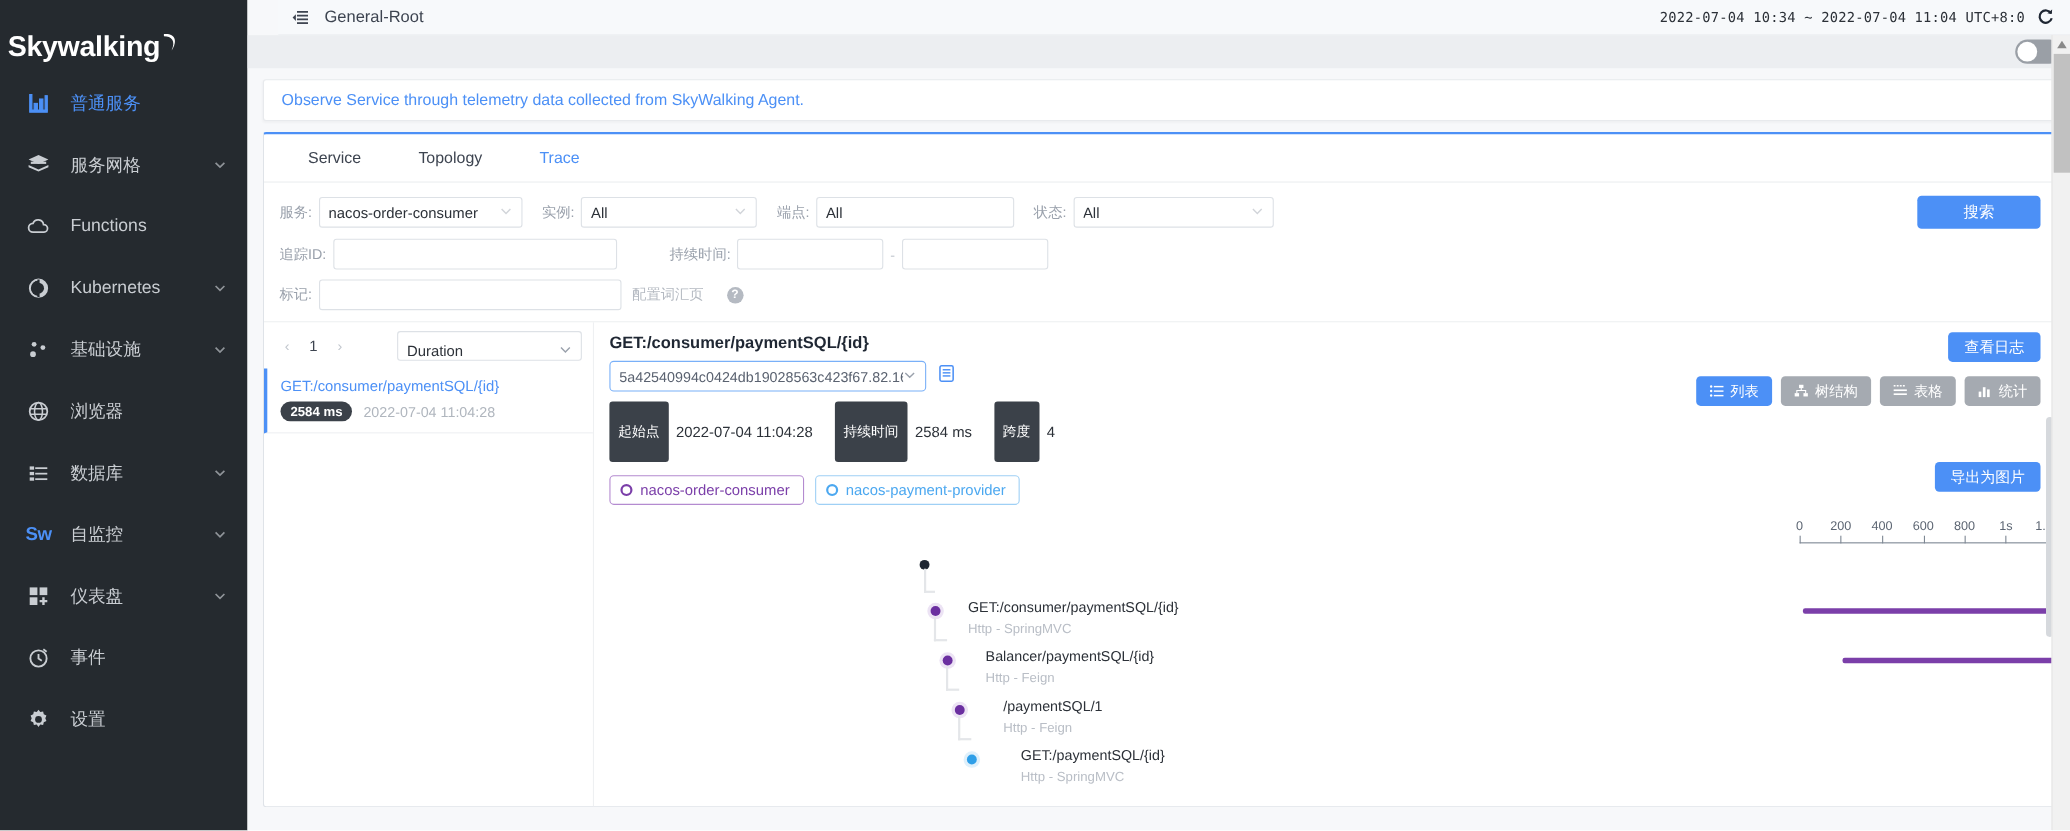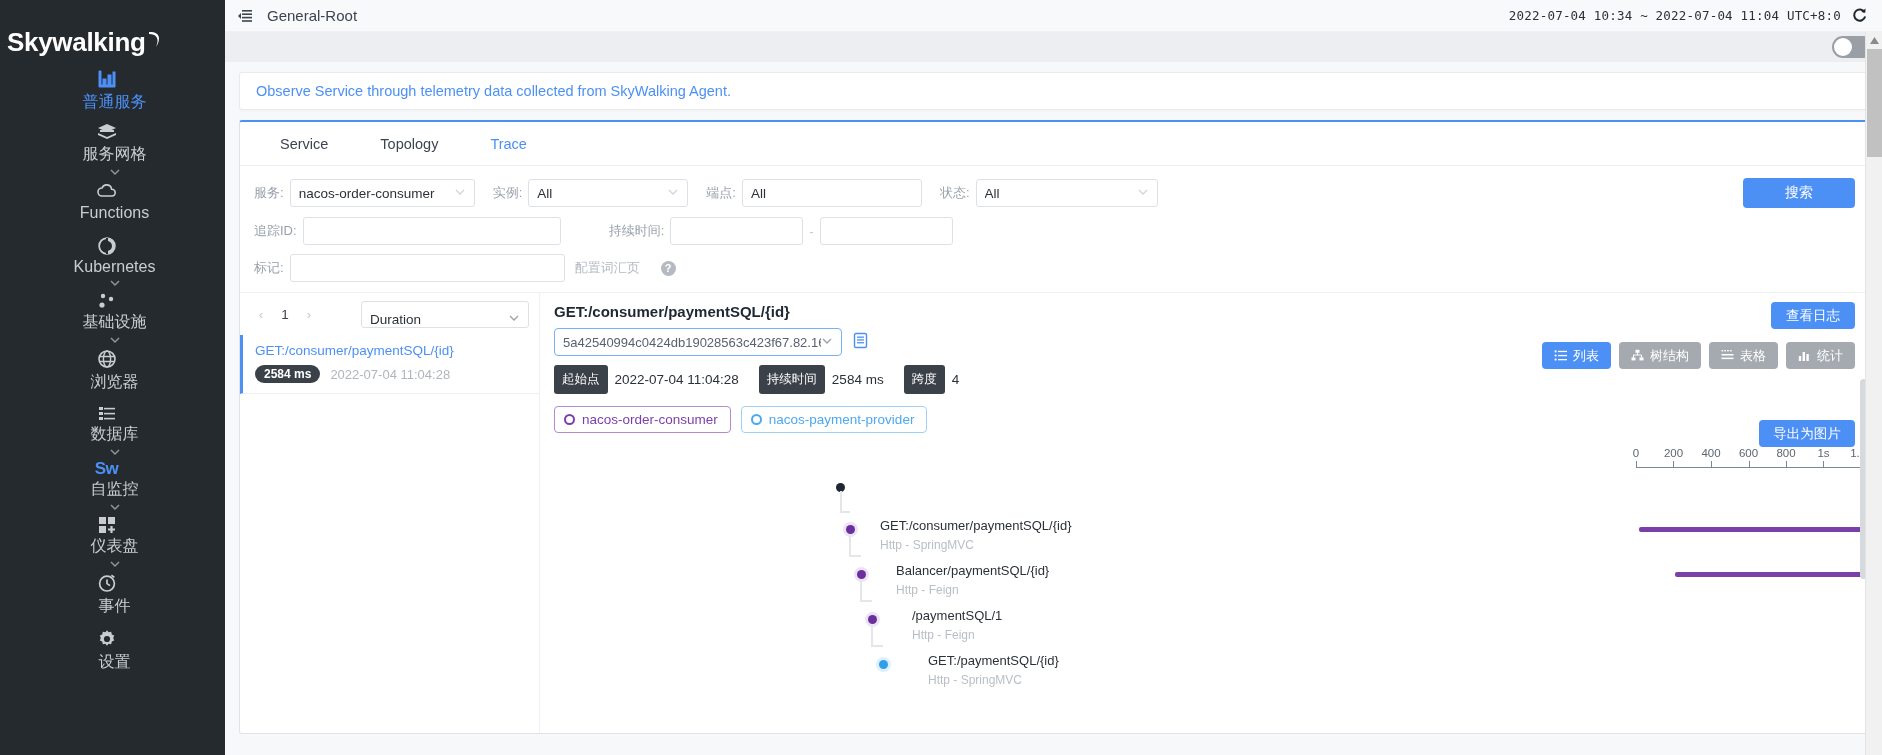--- a/index.html
+++ b/index.html
@@ -20,21 +20,21 @@
   .brand { height: 58px; display: flex; align-items: flex-end; padding-left: 7px; }
   .brand-text {
     font-size: 26px; font-weight: bold; letter-spacing: -0.3px;
     color: #fff; font-family: "Liberation Sans", sans-serif;
   }
   .brand-moon { display:inline-block; margin-left:1px; position:relative; top:-4px; }
   .nav { flex: 1; padding-top: 8px; }
   .nav-item {
     height: 56px; display: flex; align-items: center;
     padding-left: 22px; padding-right: 18px;
-    color: #c9cdd2; font-size: 16px; cursor: pointer; position: relative; flex-direction: column;
+    color: #c9cdd2; font-size: 16px; cursor: pointer; position: relative;
   }
   .nav-item .ico {
     width: 26px; min-width:26px; height: 26px; margin-right: 16px;
     display:flex; align-items:center; justify-content:center;
   }
   .nav-item .label { flex:1; white-space: nowrap; }
   .nav-item.active { color: #4c90f6; }
   .nav-item.active .ico svg { fill: #4c90f6; stroke: #4c90f6; }
   .chev {
     width: 14px; height: 14px; opacity: .65;
@@ -43,21 +43,21 @@
 
   
   .main {
     flex: 1; height: 755px; background: #f7f8fa;
     display: flex; flex-direction: column; position: relative;
     overflow: hidden;
   }
   .topbar {
     height: 32px; background: #f7f9fb; display: flex; align-items: center;
     padding: 0 14px 0 12px; border-bottom: 1px solid #eef0f3;
-    font-size: 14px; color: #3a3f45;
+    font-size: 14px; color: #3a3f45; margin-left: 28px;
   }
   .topbar .collapse-ico { margin-right: 14px; display:flex; align-items:center; }
   .topbar .crumb { font-size: 15px; color: #3d4450; }
   .topbar .spacer { flex: 1; }
   .topbar .timerange {
     font-family: "DejaVu Sans Mono", monospace;
     font-size: 12.5px; color: #2c3138; letter-spacing: 0.2px;
   }
   .topbar .reload { margin-left: 10px; display:flex; align-items:center; cursor:pointer; }
 
@@ -153,21 +153,21 @@
   .idrow { display:flex; align-items:center; margin-top: 8px; }
   .idsel {
     width: 288px; height:28px; border:1px solid #79b0f8; border-radius:4px;
     display:flex;align-items:center;padding:0 8px;font-size:13px;color:#5a6270;
     overflow:hidden;
   }
   .idsel .iv { flex:1; white-space:nowrap; overflow:hidden; }
   .copy-ico { margin-left:10px; cursor:pointer; }
   .statrow { display:flex; align-items:center; margin-top:9px; }
   .tag {
-    background:#3b4149;color:#fff;font-size:12.5px;border-radius:3px;padding:6px 8px;margin-right:7px;
+    background:#3b4149;color:#fff;font-size:12.5px;border-radius:3px;padding:19px 8px;margin-right:7px;
   }
   .sval { font-size:13.5px;color:#2c3138; margin-right:20px; }
 
   .btn-log {
     position:absolute; right: 14px; top: 9px;
     background:#4c90f6;color:#fff;border:none;border-radius:4px;
     height:27px; min-width:84px; font-size:13.5px; cursor:pointer;
     font-family:"Liberation Sans", sans-serif;
   }
   .viewbtns { position:absolute; right:14px; top:49px; display:flex; }

